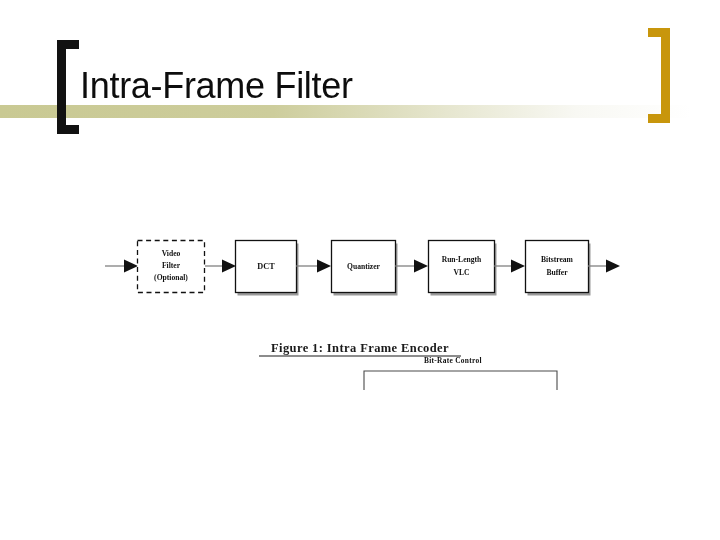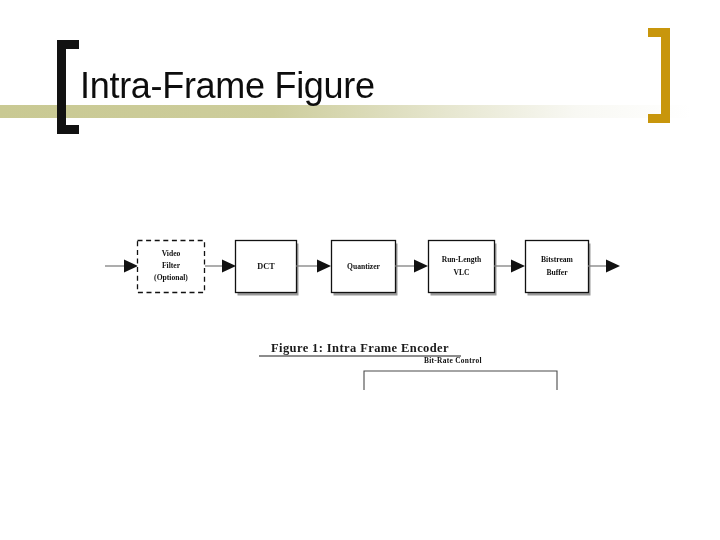--- a/index.html
+++ b/index.html
@@ -137,21 +137,21 @@
 </head>
 <body>
 
 <div id="slide">
 
   <div id="title-band"></div>
 
   <div id="bracket-left"></div>
   <div id="bracket-right"></div>
 
-  <div id="page-title">Intra-Frame Figure</div>
+  <div id="page-title">Intra-Frame Filter</div>
 
   <div id="figure-wrap">
     <svg id="figure-svg" width="720" height="230" viewBox="0 0 720 230">
 
       <text class="ctl-label" x="424" y="203">Bit-Rate Control</text>
 
       <path class="wire-dark" d="M 557 250 L 557 211 L 364 211 L 364 232"></path>
       <polygon class="arrow-head" points="358.5,230 369.5,230 364,243"></polygon>
 
       <line class="wire" x1="105" y1="106" x2="129" y2="106"></line>

